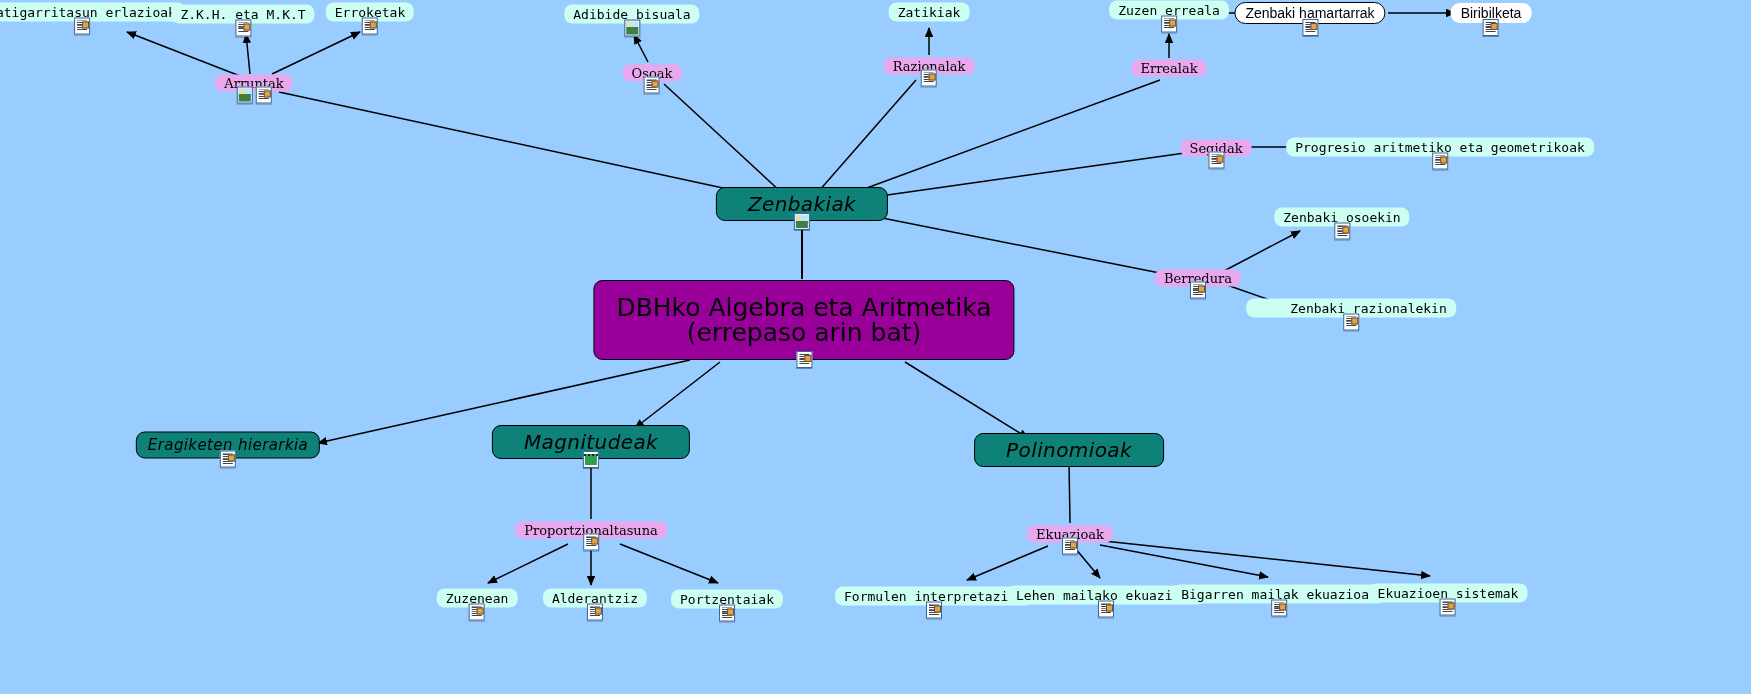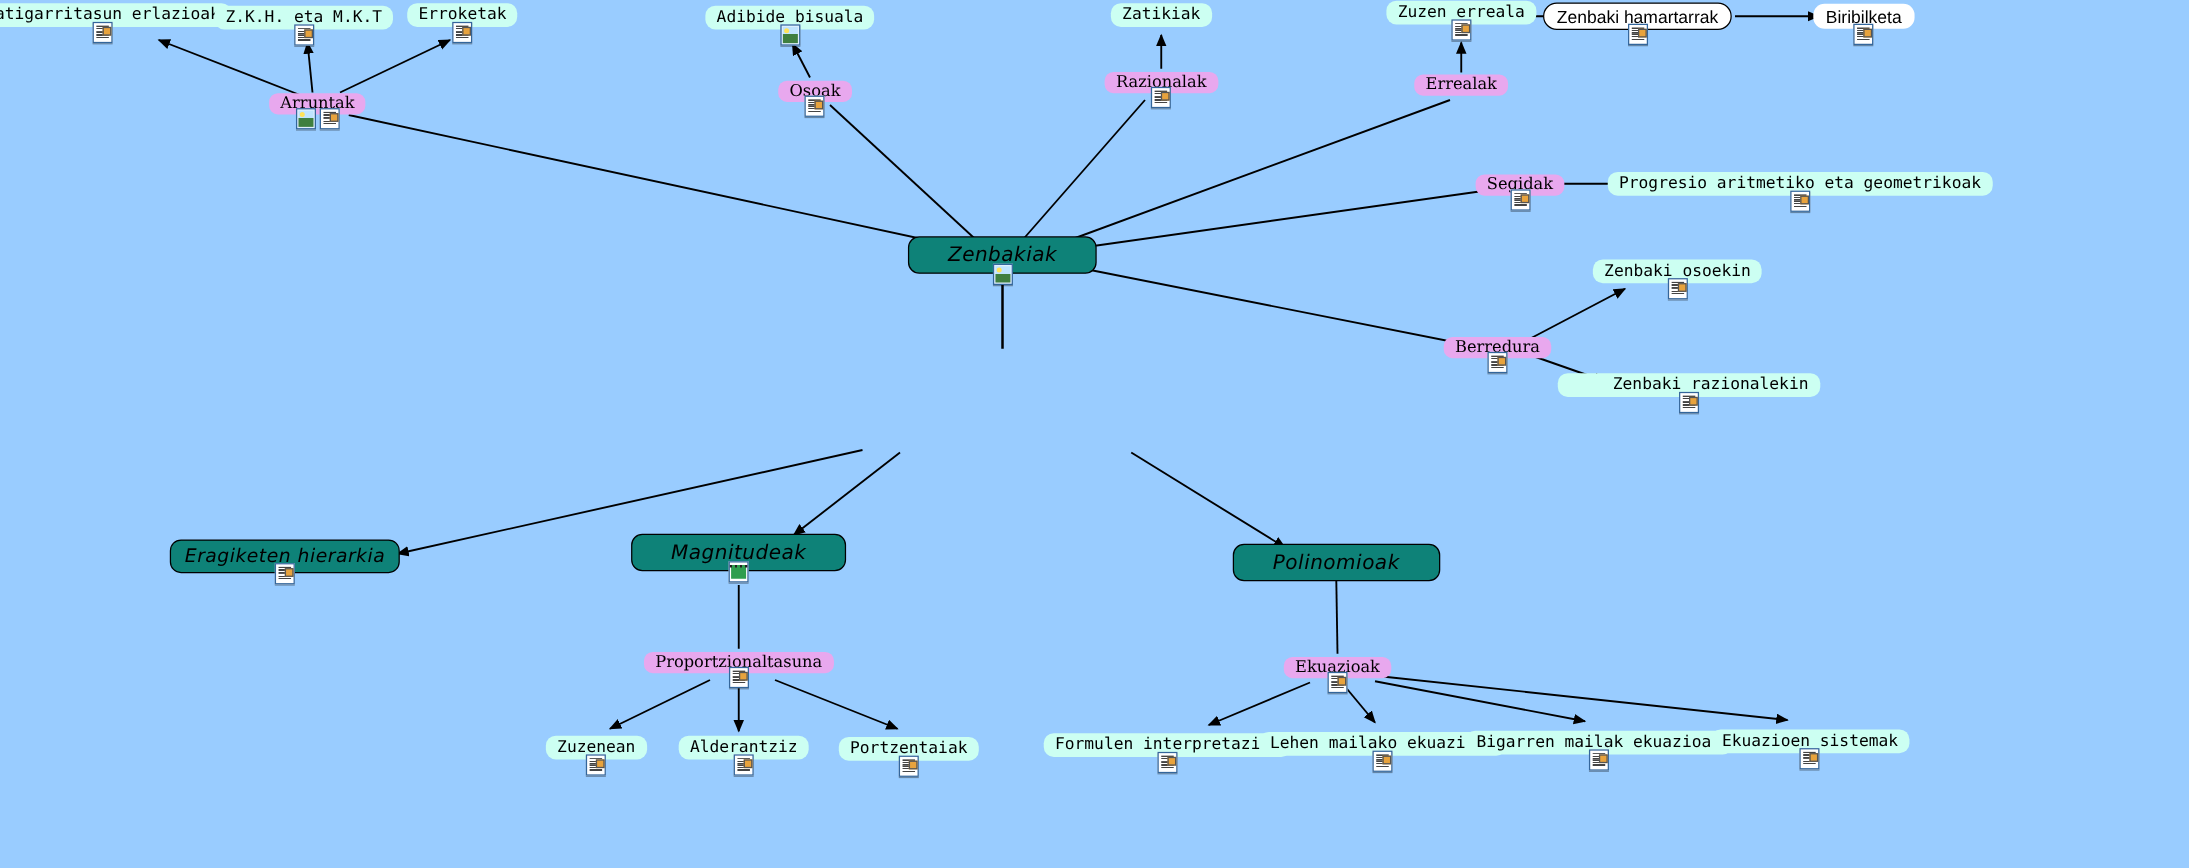--- a/index.html
+++ b/index.html
@@ -39,21 +39,21 @@
   }
 
   
   .n-teal{
     background:#0e8278;
     border:1.6px solid #000;
     border-radius:9px;
     color:#000;
     font-family:"DejaVu Sans",sans-serif;
     font-style:italic;
-    font-size:16px;
+    font-size:20px;
     padding:6px 31px;
     letter-spacing:.4px;
   }
   .n-teal.small{font-size:15px;padding:5px 11px;}
 
   
   .n-pink{
     background:#e8a8ee;
     border-radius:7px;
     color:#000;
@@ -198,20 +198,29 @@
       <line x1="620" y1="544" x2="718" y2="583" marker-end="url(#ah)"></line>
 
       <line x1="1069" y1="462" x2="1070" y2="523"></line>
       <line x1="1048" y1="546" x2="967" y2="580" marker-end="url(#ah)"></line>
       <line x1="1075" y1="548" x2="1100" y2="578" marker-end="url(#ah)"></line>
       <line x1="1100" y1="545" x2="1268" y2="577" marker-end="url(#ah)"></line>
       <line x1="1104" y1="541" x2="1430" y2="576" marker-end="url(#ah)"></line>
     </g>
   </svg>
 
+  <div class="node n-root" style="left:804px;top:320px;">
+    <span class="lbl">DBHko Algebra eta Aritmetika</span>
+    <span class="lbl">(errepaso arin bat)</span>
+    <span class="icons" style="bottom:-9px;">
+      <span class="ico doc">
+          <i class="lines"></i>
+        </span>
+    </span>
+  </div>
 
   <div class="node n-teal" style="left:802px;top:204px;">
     <span class="lbl">Zenbakiak</span>
     <span class="icons" style="bottom:-10px;">
       <span class="ico img"></span>
     </span>
   </div>
 
   <div class="node n-teal small" style="left:228px;top:445px;align-items:center;">
     <span class="lbl">Eragiketen hierarkia</span>

